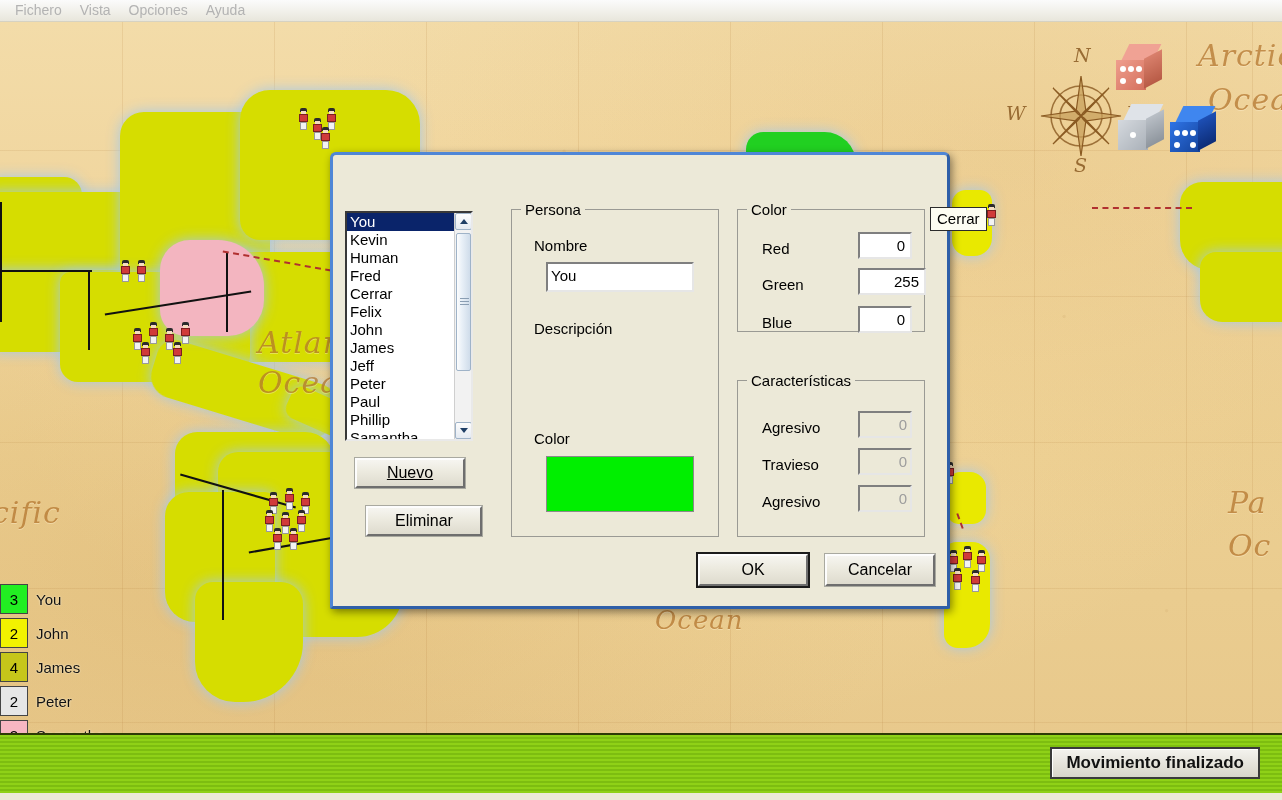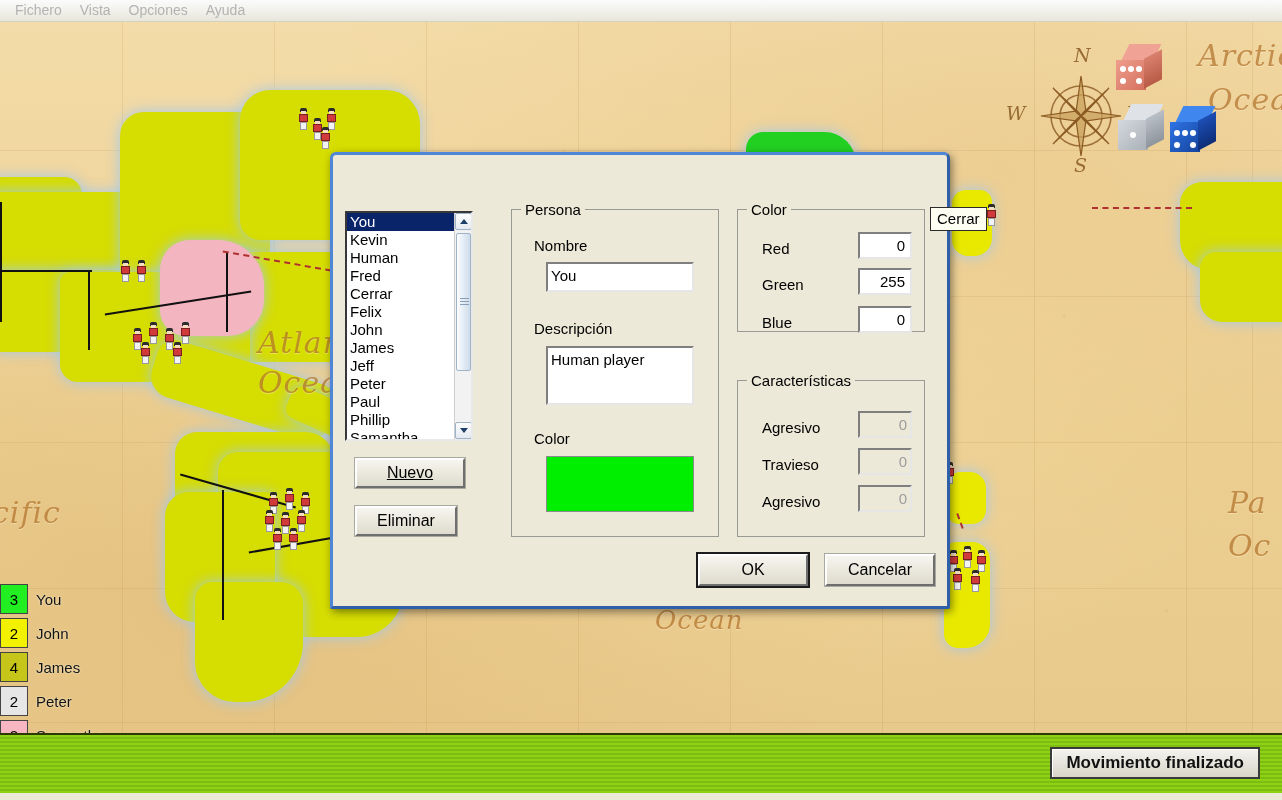--- a/index.html
+++ b/index.html
@@ -589,38 +589,37 @@
         <div id="sb-thumb">
             <span class="grip"></span>
           </div>
         <div class="sb-arrow down">
             <i></i>
           </div>
       </div>
     </div>
 
     <div class="btn" style="left:22px; top:303px; width:110px; height:30px;text-decoration:underline;">Nuevo</div>
-    <div class="btn" style="left:22px; top:351px; width:102px; height:30px;">Eliminar</div>
+    <div class="btn" style="left:33px; top:351px; width:116px; height:30px;">Eliminar</div>
 
     <div class="groupbox" style="left:178px; top:54px; width:208px; height:328px;">
       <span class="gb-title">Persona</span>
       <span class="field-label" style="left:22px; top:27px;">Nombre</span>
       <div class="textbox" style="left:34px; top:52px; width:148px; height:30px;">You</div>
       <span class="field-label" style="left:22px; top:110px;">Descripción</span>
-      <div class="textbox" style="left:34px; top:136px; width:148px; height:59px;">Human player</div>
       <span class="field-label" style="left:22px; top:220px;">Color</span>
       <div id="color-swatch" style="left:34px; top:246px; width:148px; height:56px; background:#00ef00;"></div>
     </div>
 
     <div class="groupbox" style="left:404px; top:54px; width:188px; height:123px;">
       <span class="gb-title">Color</span>
       <span class="field-label" style="left:24px; top:30px;">Red</span>
       <div class="textbox num" style="left:120px; top:22px; width:54px; height:27px;">0</div>
       <span class="field-label" style="left:24px; top:66px;">Green</span>
-      <div class="textbox num" style="left:120px; top:58px; width:54px; height:27px;">255</div>
+      <div class="textbox num" style="left:120px; top:58px; width:68px; height:27px;">255</div>
       <span class="field-label" style="left:24px; top:104px;">Blue</span>
       <div class="textbox num" style="left:120px; top:96px; width:54px; height:27px;">0</div>
     </div>
 
     <div class="groupbox" style="left:404px; top:225px; width:188px; height:157px;">
       <span class="gb-title">Características</span>
       <span class="field-label" style="left:24px; top:38px;">Agresivo</span>
       <div class="textbox disabled" style="left:120px; top:30px; width:54px; height:27px;">0</div>
       <span class="field-label" style="left:24px; top:75px;">Travieso</span>
       <div class="textbox disabled" style="left:120px; top:67px; width:54px; height:27px;">0</div>

